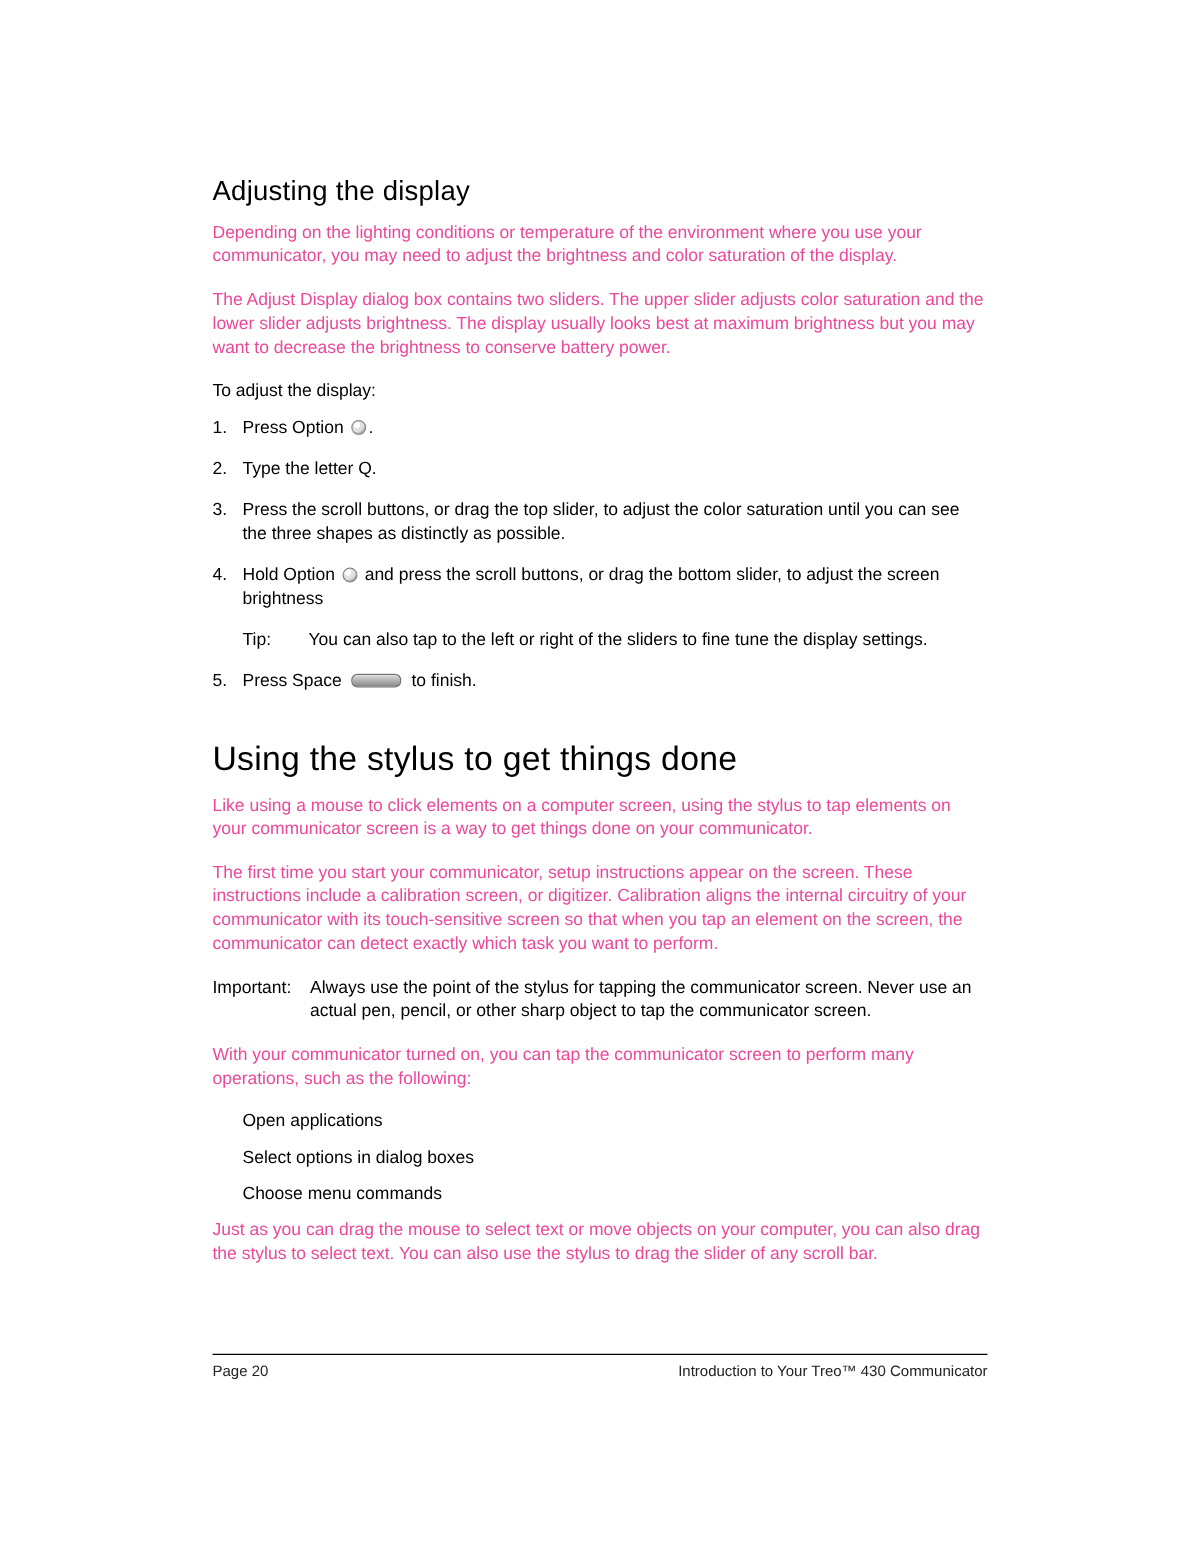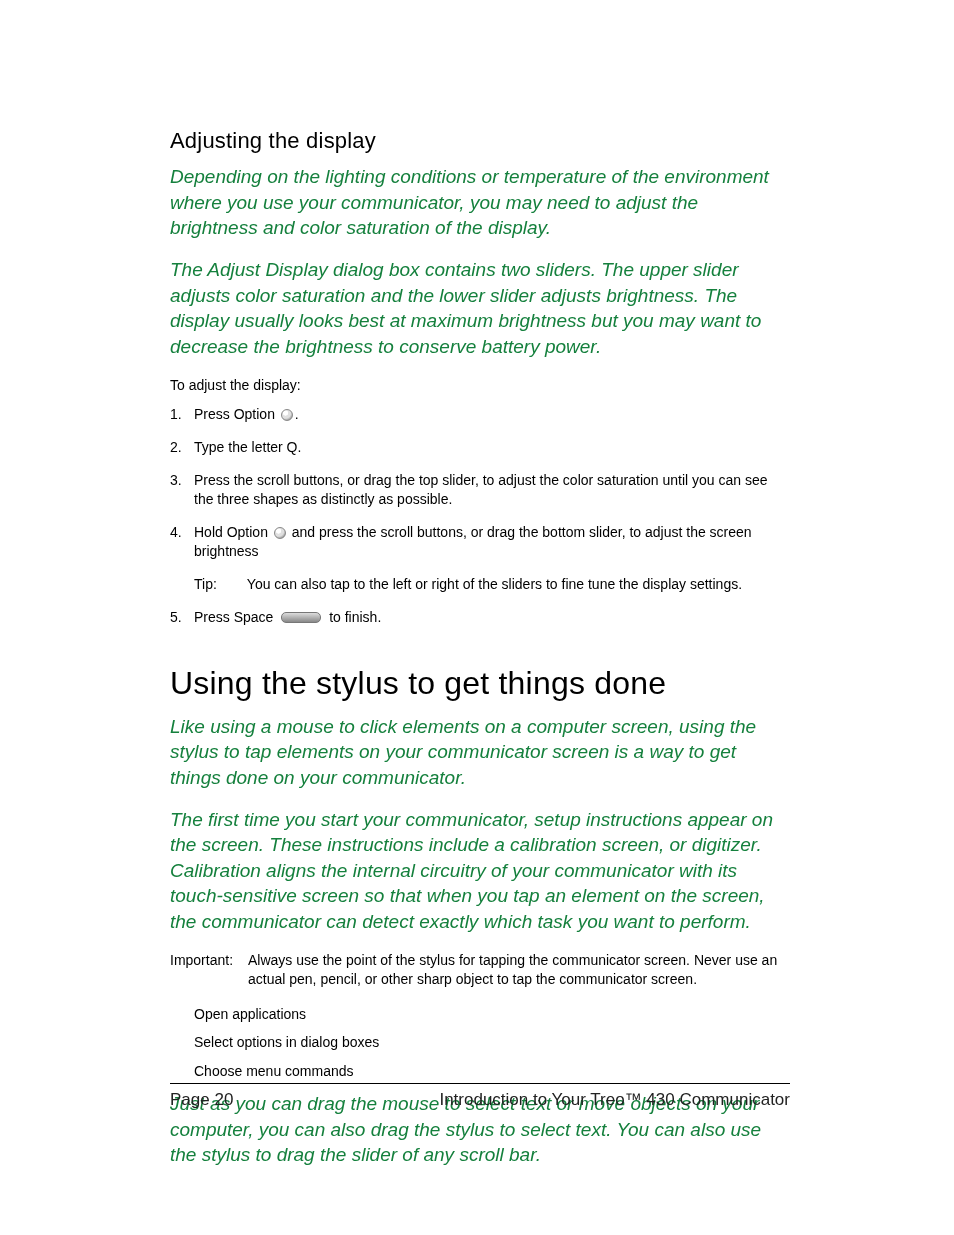--- a/index.html
+++ b/index.html
@@ -5,42 +5,41 @@
   * { box-sizing: border-box; margin: 0; padding: 0; }
   html, body { width: 954px; height: 1235px; background: #fff; }
   body {
     font-family: Arial, Helvetica, sans-serif;
     color: #000;
     position: relative;
   }
   .page {
     position: absolute;
     left: 170px;
-    top: 128px;
+    top: 140px;
     width: 620px;
   }
   h2.section-title {
     font-size: 22px;
     font-weight: 400;
     margin-bottom: 10px;
     letter-spacing: 0.2px;
   }
   h1.main-title {
-    font-size: 32px;
+    font-size: 27px;
     font-weight: 400;
     margin-top: 38px;
     margin-bottom: 12px;
     letter-spacing: 0.2px;
   }
   p.body {
-    font-size: 19px;
+    font-size: 14px;
     line-height: 1.35;
     margin-bottom: 16px;
-    color: #15803d;
-    font-style: italic;
+    color: #ec4899;
   }
   p.subhead {
     font-size: 14px;
     font-weight: 400;
     margin-top: 18px;
     margin-bottom: 12px;
   }
   ol.steps {
     list-style: none;
     counter-reset: step;
@@ -112,21 +111,21 @@
     top: 1083px;
   }
   .footer-line {
     border-top: 1px solid #000;
     height: 0;
     margin-bottom: 6px;
   }
   .footer-row {
     display: flex;
     justify-content: space-between;
-    font-size: 17px;
+    font-size: 12px;
     color: #222;
   }
 </style>
 </head>
 <body>
 
 <div class="page">
 
   <h2 class="section-title">Adjusting the display</h2>
 
@@ -156,20 +155,21 @@
   <h1 class="main-title">Using the stylus to get things done</h1>
 
   <p class="body">Like using a mouse to click elements on a computer screen, using the stylus to tap elements on your communicator screen is a way to get things done on your communicator.</p>
   <p class="body">The first time you start your communicator, setup instructions appear on the screen. These instructions include a calibration screen, or digitizer. Calibration aligns the internal circuitry of your communicator with its touch-sensitive screen so that when you tap an element on the screen, the communicator can detect exactly which task you want to perform.</p>
 
   <div class="note-row">
     <span class="note-label">Important:</span>
     <span class="note-text">Always use the point of the stylus for tapping the communicator screen. Never use an actual pen, pencil, or other sharp object to tap the communicator screen.</span>
   </div>
 
+  <p class="body">With your communicator turned on, you can tap the communicator screen to perform many operations, such as the following:</p>
 
   <div class="bullets">
     <div>Open applications</div>
     <div>Select options in dialog boxes</div>
     <div>Choose menu commands</div>
   </div>
 
   <p class="body">Just as you can drag the mouse to select text or move objects on your computer, you can also drag the stylus to select text. You can also use the stylus to drag the slider of any scroll bar.</p>
 
 </div>

